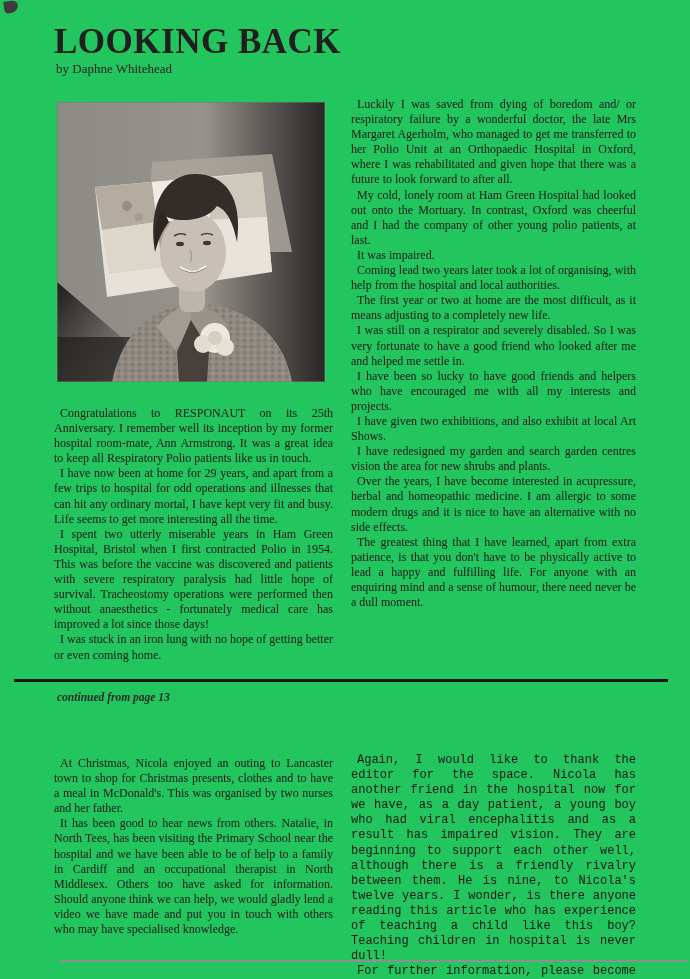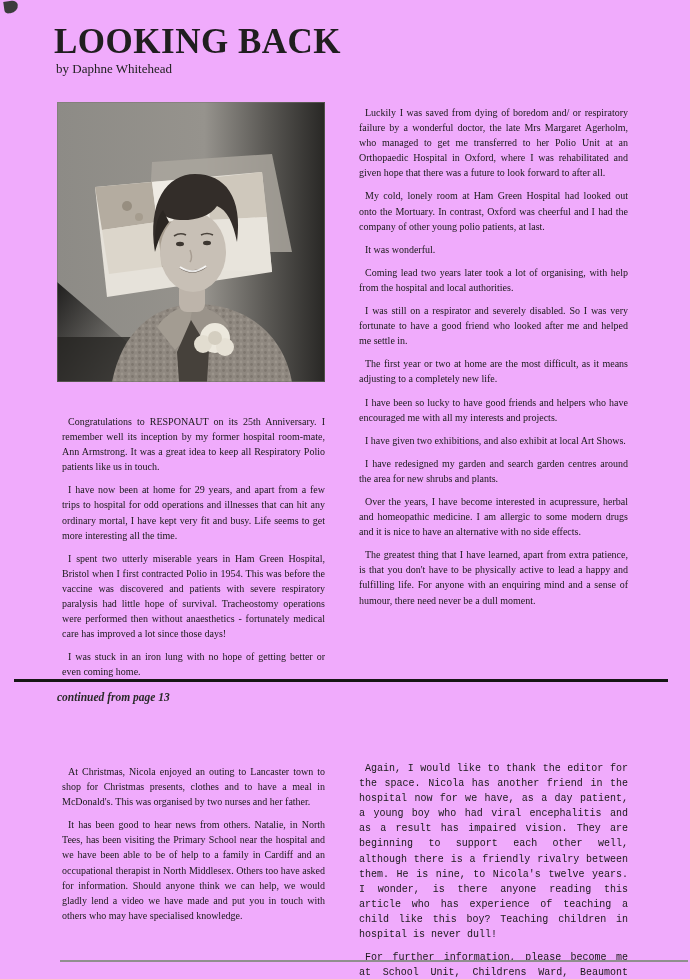--- a/index.html
+++ b/index.html
@@ -2,21 +2,21 @@
 <html><head>
 <meta charset="utf-8">
 <style>
   * { margin: 0; padding: 0; box-sizing: border-box; }
   html, body { background: #e9e9e9; }
   .page {
     position: relative;
     width: 690px;
     height: 979px;
     margin: 0 auto;
-    background: #f0abfc;
+    background: #22c55e;
     overflow: hidden;
     font-family: "Liberation Serif", serif;
     color: #1a1a1a;
   }
   .corner-mark {
     position: absolute;
     left: 4px; top: 1px;
     width: 14px; height: 12px;
     background: #3c3c3c;
     border-radius: 0 40% 60% 30%;
@@ -42,26 +42,26 @@
     position: absolute;
     left: 57px; top: 102px;
     width: 268px; height: 280px;
     background: #8f8d89;
   }
   .col {
     position: absolute;
     text-align: justify;
   }
   .col p, .para {
-    font-size: 10px;
+    font-size: 12px;
     line-height: 15.1px;
     text-align: justify;
     text-indent: 6px;
     color: #191919;
-    margin: 8px;
+    margin: 0;
   }
   .col-left-top  { left: 54px;  top: 406px; width: 279px; }
   .col-right-top { left: 351px; top: 97px;  width: 285px; }
   .col-left-bot  { left: 54px;  top: 756px; width: 279px; }
   .col-right-bot { left: 351px; top: 753px; width: 285px; font-family: Liberation Mono, monospace; }
   .separator {
     position: absolute;
     left: 14px; top: 679px;
     width: 654px; height: 3px;
     background: #161616;
@@ -165,27 +165,27 @@
         </g>
       </g>
 
       <rect x="0" y="0" width="268" height="280" fill="none" stroke="#77756f" stroke-width="2" opacity="0.5"></rect>
     </svg>
   </div>
 
   <div class="col col-right-top">
       <p class="para">Luckily I was saved from dying of boredom and/ or respiratory failure by a wonderful doctor, the late Mrs Margaret Agerholm, who managed to get me transferred to her Polio Unit at an Orthopaedic Hospital in Oxford, where I was rehabilitated and given hope that there was a future to look forward to after all.</p>
       <p class="para">My cold, lonely room at Ham Green Hospital had looked out onto the Mortuary. In contrast, Oxford was cheerful and I had the company of other young polio patients, at last.</p>
-      <p class="para">It was wonderful.</p>
+      <p class="para">It was impaired.</p>
       <p class="para">Coming lead two years later took a lot of organising, with help from the hospital and local authorities.</p>
+      <p class="para">The first year or two at home are the most difficult, as it means adjusting to a completely new life.</p>
       <p class="para">I was still on a respirator and severely disabled. So I was very fortunate to have a good friend who looked after me and helped me settle in.</p>
-      <p class="para">The first year or two at home are the most difficult, as it means adjusting to a completely new life.</p>
       <p class="para">I have been so lucky to have good friends and helpers who have encouraged me with all my interests and projects.</p>
       <p class="para">I have given two exhibitions, and also exhibit at local Art Shows.</p>
-      <p class="para">I have redesigned my garden and search garden centres around the area for new shrubs and plants.</p>
+      <p class="para">I have redesigned my garden and search garden centres vision the area for new shrubs and plants.</p>
       <p class="para">Over the years, I have become interested in acupressure, herbal and homeopathic medicine. I am allergic to some modern drugs and it is nice to have an alternative with no side effects.</p>
       <p class="para">The greatest thing that I have learned, apart from extra patience, is that you don't have to be physically active to lead a happy and fulfilling life. For anyone with an enquiring mind and a sense of humour, there need never be a dull moment.</p>
     </div>
   <div class="col col-left-top">
       <p class="para">Congratulations to RESPONAUT on its 25th Anniversary.  I remember well its inception by my former hospital room-mate, Ann Armstrong. It was a great idea to keep all Respiratory Polio patients like us in touch.</p>
       <p class="para">I have now been at home for 29 years, and apart from a few trips to hospital for odd operations and illnesses that can hit any ordinary mortal, I have kept very fit and busy. Life seems to get more interesting all the time.</p>
       <p class="para">I spent two utterly miserable years in Ham Green Hospital, Bristol when I first contracted Polio in 1954. This was before the vaccine was discovered and patients with severe respiratory paralysis had little hope of survival. Tracheostomy operations were performed then without anaesthetics - fortunately medical care has improved a lot since those days!</p>
       <p class="para">I was stuck in an iron lung with no hope of getting better or even coming home.</p>
     </div>
 

